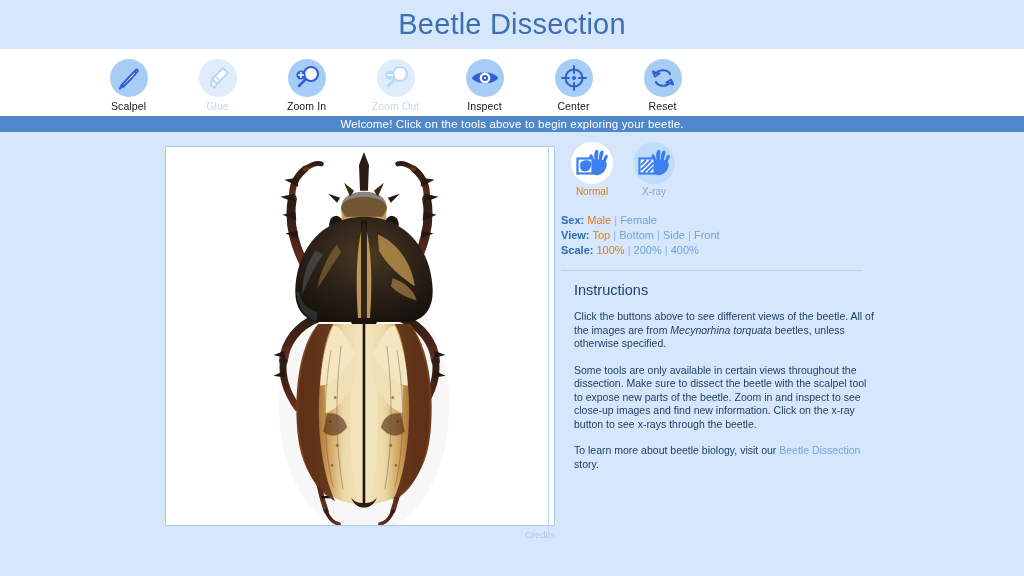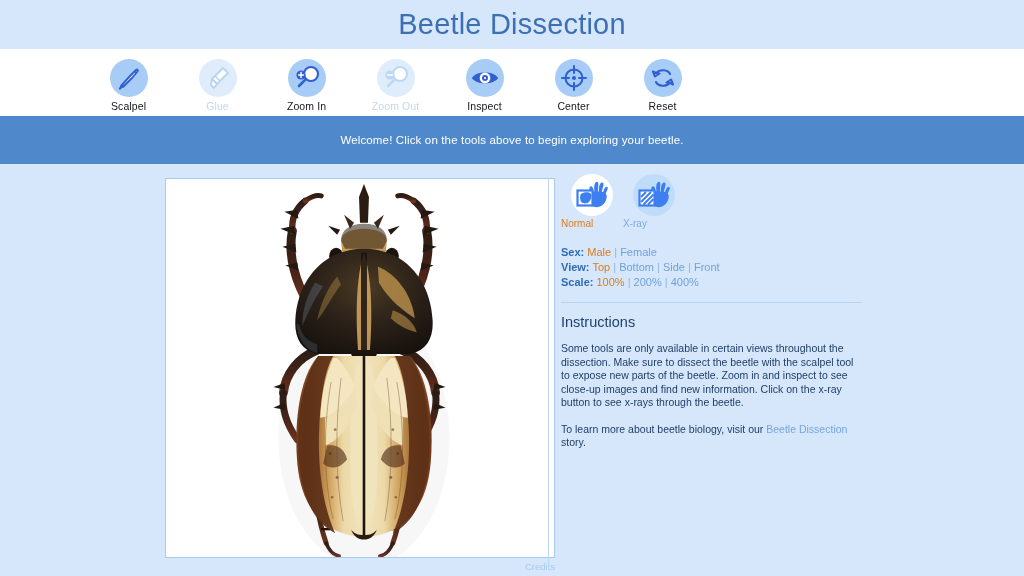--- a/index.html
+++ b/index.html
@@ -57,21 +57,21 @@
     font-size: 10.5px;
     color: #15161a;
     margin-top: 3px;
     letter-spacing: .1px;
   }
   .tool.disabled .tlabel { color: #c3d8ef; }
   .tool .glyph svg { display: block; }
 
   
   #banner {
-    height: 48px;
+    height: 16px;
     background: #5089cb;
     color: #ffffff;
     font-size: 11.5px;
     display: flex; align-items: center; justify-content: center;
     letter-spacing: .15px;
   }
 
   
   #stage {
     position: relative;
@@ -109,20 +109,21 @@
 
   
   #right-panel {
     position: absolute;
     left: 561px; top: 10px;
     width: 320px;
   }
   #view-modes { display: flex; }
   .vmode {
     width: 62px;
+    text-align: center;
     cursor: pointer;
     user-select: none;
   }
   .vmode .vglyph {
     width: 42px; height: 42px;
     margin: 0 auto;
     border-radius: 50%;
     background: #bfdcfb;
     display: flex; align-items: center; justify-content: center;
   }
@@ -156,21 +157,21 @@
   #h-divider {
     position: absolute;
     left: 561px; top: 138px;
     width: 301px; height: 1px;
     background: #b6d4f2;
   }
 
   
   #instructions {
     position: absolute;
-    left: 561px; top: 150px;
+    left: 574px; top: 150px;
     width: 302px;
   }
   #instructions h2 {
     margin: 0 0 12px 0;
     font-size: 14.5px;
     font-weight: normal;
     color: #20426e;
   }
   #instructions p {
     margin: 0 0 13px 0;
@@ -505,19 +506,20 @@
       </div>
 
     </div>
   </div>
 
   <div id="h-divider"></div>
 
   <div id="instructions">
     <h2>Instructions</h2>
 
+    <p><span>Click the buttons above to see different views of the beetle. All of the images are from </span><span class="sci">Mecynorhina torquata</span><span> beetles, unless otherwise specified.</span></p>
 
     <p>Some tools are only available in certain views throughout the dissection. Make sure to dissect the beetle with the scalpel tool to expose new parts of the beetle. Zoom in and inspect to see close-up images and find new information. Click on the x-ray button to see x-rays through the beetle.</p>
 
     <p><span>To learn more about beetle biology, visit our </span><span class="inline-link">Beetle Dissection</span><span> story.</span></p>
   </div>
 
 </div>
 
 </body></html>

